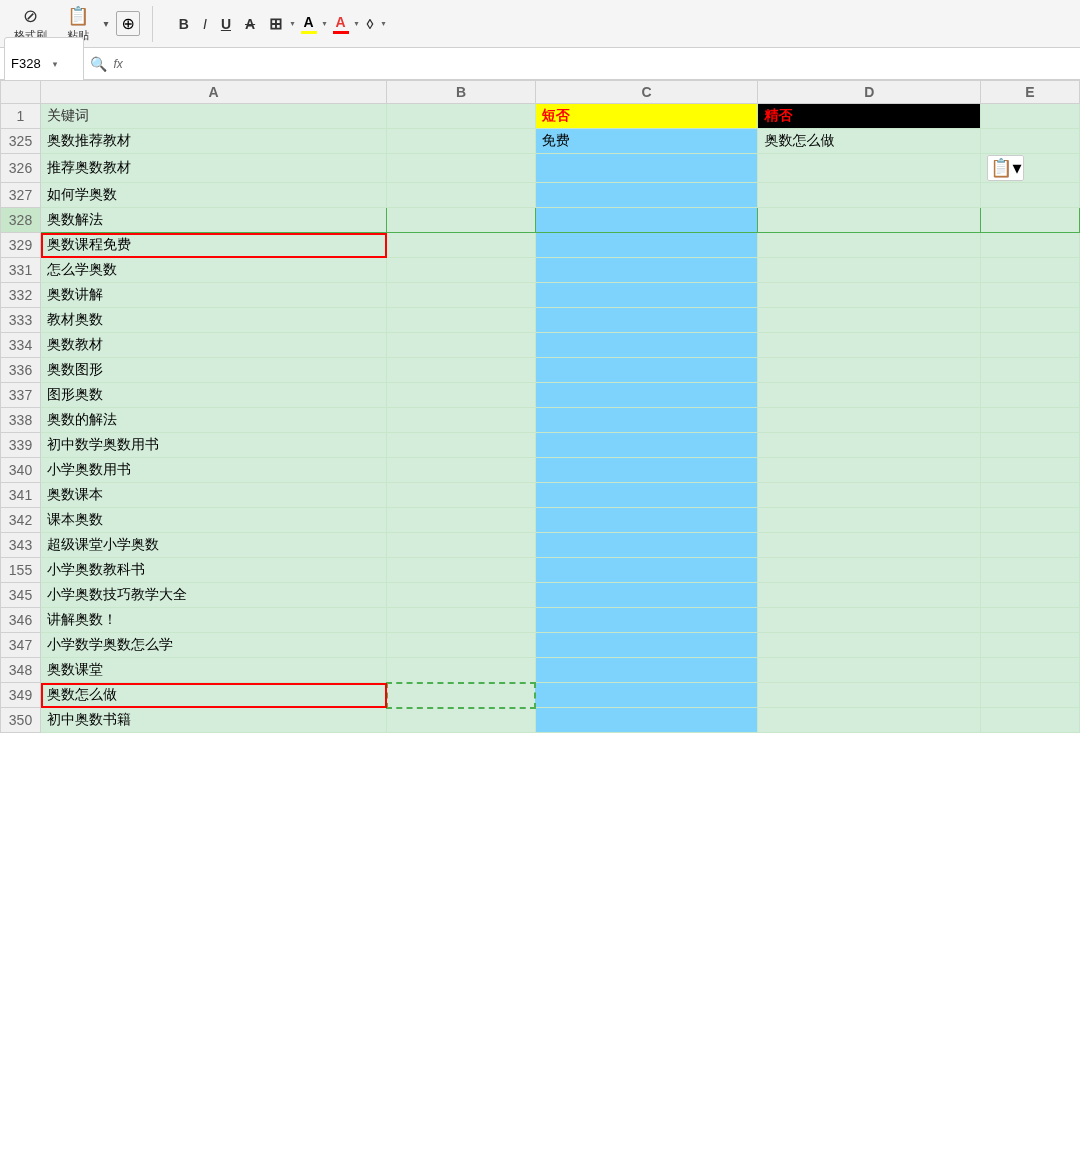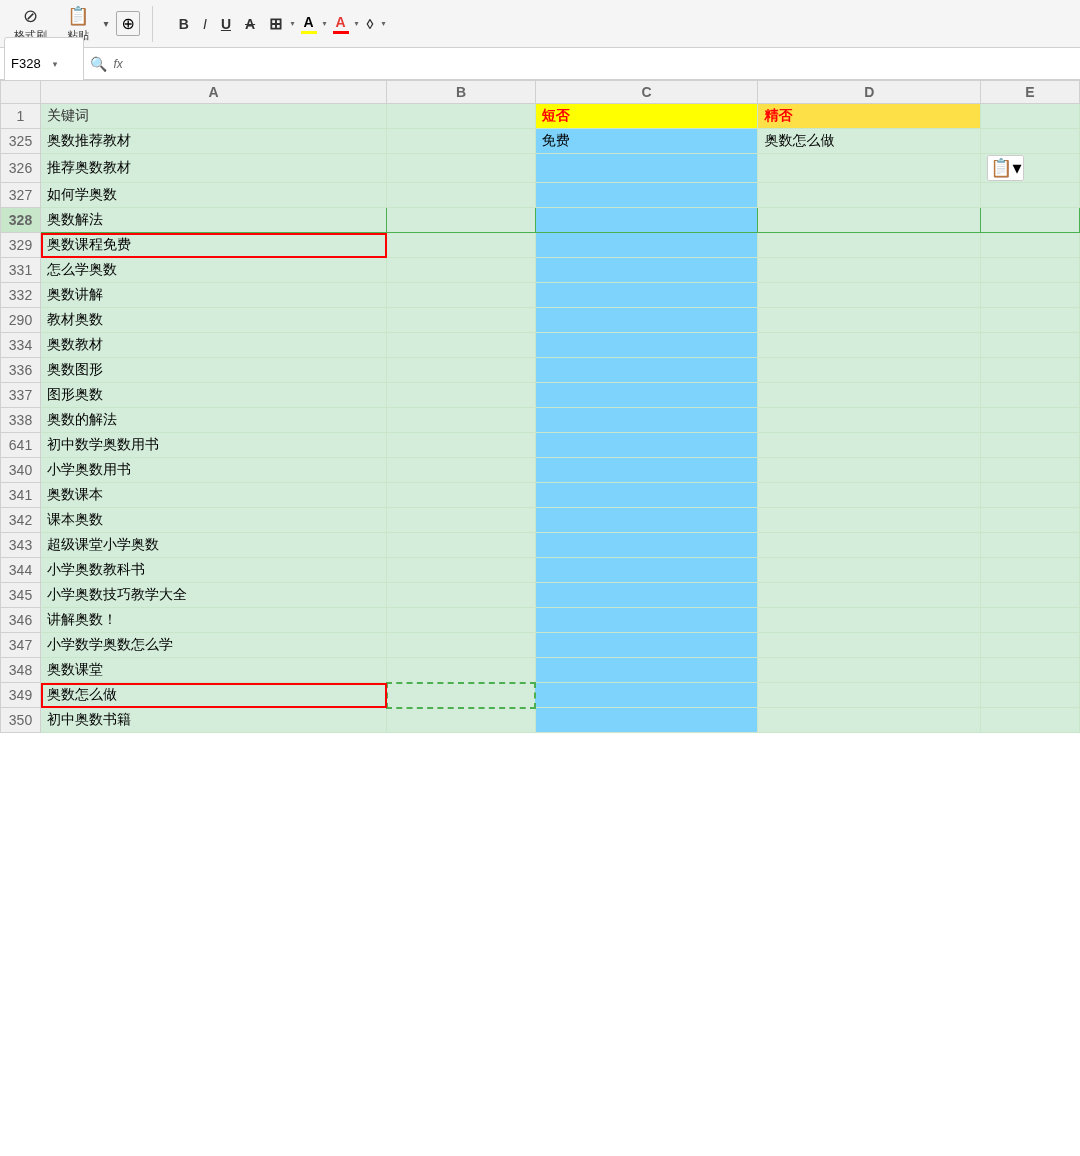--- a/index.html
+++ b/index.html
@@ -164,21 +164,21 @@
     .cell-e { background: #d4edda; min-width: 80px; }
 
     
     .header-row .cell-a { font-weight: normal; color: #333; }
     .header-row .cell-c { background: yellow; color: red; font-weight: bold; text-align: left; margin-left: 7px; }
     .header-row .cell-d { background: yellow; color: red; font-weight: bold; text-align: left; }
 
     
     .selected-row .row-num {
       background: #c8e6c9;
-      font-weight: bold;
+      font-weight: normal;
     }
     .selected-row td {
       border: 1px solid #4caf50;
     }
   </style>
 </head>
 <body>
 
 <div class="toolbar">
   <div class="toolbar-btn">
@@ -240,21 +240,21 @@
         <th class="col-header">D</th>
         <th class="col-header">E</th>
       </tr>
     </thead>
     <tbody id="sheet-body">
     <tr class="header-row">
           <td class="row-num">1</td>
           <td class="cell-a">关键词</td>
           <td class="cell-b"></td>
           <td class="cell-c" style="background: yellow; color: red; font-weight: bold;">短否</td>
-          <td class="cell-d" style="background: #fde047; color: red; font-weight: bold;">精否</td>
+          <td class="cell-d" style="background: #000000; color: red; font-weight: bold;">精否</td>
           <td class="cell-e"></td>
         </tr>
         <tr>
           <td class="row-num">325</td>
           <td class="cell-a">奥数推荐教材</td>
           <td class="cell-b"></td>
           <td class="cell-c">免费</td>
           <td class="cell-d">奥数怎么做</td>
           <td class="cell-e"></td>
         </tr>
@@ -300,21 +300,21 @@
         </tr>
         <tr>
           <td class="row-num">332</td>
           <td class="cell-a">奥数讲解</td>
           <td class="cell-b"></td>
           <td class="cell-c"></td>
           <td class="cell-d"></td>
           <td class="cell-e"></td>
         </tr>
         <tr>
-          <td class="row-num">290</td>
+          <td class="row-num">333</td>
           <td class="cell-a">教材奥数</td>
           <td class="cell-b"></td>
           <td class="cell-c"></td>
           <td class="cell-d"></td>
           <td class="cell-e"></td>
         </tr>
         <tr>
           <td class="row-num">334</td>
           <td class="cell-a">奥数教材</td>
           <td class="cell-b"></td>
@@ -340,21 +340,21 @@
         </tr>
         <tr>
           <td class="row-num">338</td>
           <td class="cell-a">奥数的解法</td>
           <td class="cell-b"></td>
           <td class="cell-c"></td>
           <td class="cell-d"></td>
           <td class="cell-e"></td>
         </tr>
         <tr>
-          <td class="row-num">641</td>
+          <td class="row-num">339</td>
           <td class="cell-a">初中数学奥数用书</td>
           <td class="cell-b"></td>
           <td class="cell-c"></td>
           <td class="cell-d"></td>
           <td class="cell-e"></td>
         </tr>
         <tr>
           <td class="row-num">340</td>
           <td class="cell-a">小学奥数用书</td>
           <td class="cell-b"></td>
@@ -380,21 +380,21 @@
         </tr>
         <tr>
           <td class="row-num">343</td>
           <td class="cell-a">超级课堂小学奥数</td>
           <td class="cell-b"></td>
           <td class="cell-c"></td>
           <td class="cell-d"></td>
           <td class="cell-e"></td>
         </tr>
         <tr>
-          <td class="row-num">344</td>
+          <td class="row-num">155</td>
           <td class="cell-a">小学奥数教科书</td>
           <td class="cell-b"></td>
           <td class="cell-c"></td>
           <td class="cell-d"></td>
           <td class="cell-e"></td>
         </tr>
         <tr>
           <td class="row-num">345</td>
           <td class="cell-a">小学奥数技巧教学大全</td>
           <td class="cell-b"></td>

